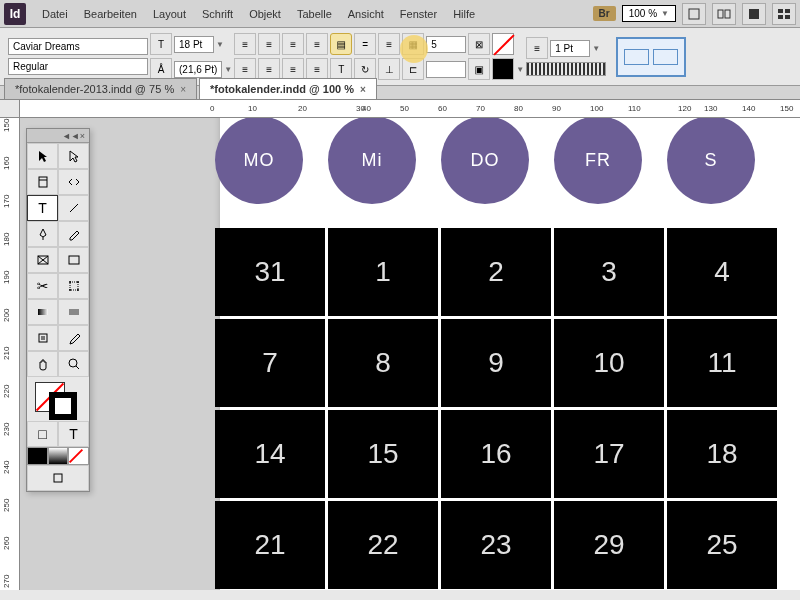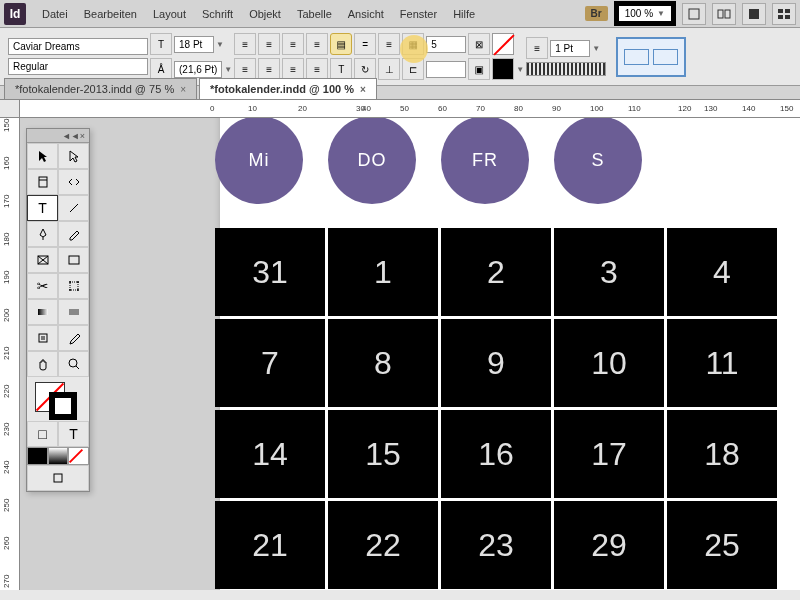--- a/index.html
+++ b/index.html
@@ -2,21 +2,21 @@
 <html><head>
 <meta charset="utf-8">
 <style>
 * { box-sizing: border-box; margin: 0; padding: 0; font-family: Arial, sans-serif; }
 body { background: #e8e8e8; width: 800px; height: 600px; overflow: hidden; position: relative; }
 .menubar { background: #d4d4d4; height: 28px; display: flex; align-items: center; padding: 0 4px; border-bottom: 1px solid #999; font-size: 11px; }
 .app-icon { background: #3a2840; color: #fff; width: 22px; height: 22px; display: flex; align-items: center; justify-content: center; font-weight: bold; font-size: 12px; margin-right: 8px; border-radius: 2px; }
 .menu-item { padding: 0 8px; cursor: pointer; color: #333; }
 .menubar-right { margin-left: auto; display: flex; align-items: center; gap: 6px; }
 .br-badge { background: #b89858; color: #333; padding: 2px 6px; font-size: 10px; font-weight: bold; border-radius: 2px; }
-.zoom-box { background: #fff; border: 5px solid #000000; padding: 2px 6px; font-size: 10px; display: flex; align-items: center; gap: 4px; }
+.zoom-box { background: #fff; border: 1px solid #000000; padding: 2px 6px; font-size: 10px; display: flex; align-items: center; gap: 4px; }
 .dropdown-arrow { font-size: 8px; color: #666; }
 .icon-btn { width: 24px; height: 22px; background: #e0e0e0; border: 1px solid #aaa; display: flex; align-items: center; justify-content: center; font-size: 11px; cursor: pointer; }
 .control-panel { background: #e8e8e8; height: 58px; border-bottom: 1px solid #999; display: flex; padding: 4px 8px; gap: 2px; font-size: 10px; }
 .cp-section { display: flex; flex-direction: column; gap: 3px; justify-content: center; }
 .cp-field { background: #fff; border: 1px solid #999; padding: 2px 4px; font-size: 10px; min-width: 40px; display: flex; align-items: center; }
 .cp-wide { width: 140px; }
 .cp-row { display: flex; gap: 2px; align-items: center; }
 .cp-icon { width: 22px; height: 22px; background: #e8e8e8; border: 1px solid #bbb; display: flex; align-items: center; justify-content: center; font-size: 10px; cursor: pointer; }
 .cp-icon.active { background: #f5e6a8; border: 1px solid #c9a93f; border-radius: 3px; }
 .diag-swatch { width: 22px; height: 22px; background: #fff; border: 1px solid #999; position: relative; }
@@ -31,21 +31,21 @@
 .ruler-h-mark { position: absolute; top: 4px; font-size: 8px; color: #333; }
 .ruler-v { position: absolute; top: 18px; left: 0; width: 20px; bottom: 0; background: #fff; border-right: 1px solid #888; font-size: 8px; }
 .ruler-v-mark { position: absolute; left: 2px; font-size: 8px; color: #333; transform: rotate(-90deg); transform-origin: left top; white-space: nowrap; }
 .ruler-corner { position: absolute; top: 0; left: 0; width: 20px; height: 18px; background: #e8e8e8; border-right: 1px solid #888; border-bottom: 1px solid #888; }
 .canvas { position: absolute; left: 20px; top: 18px; right: 0; bottom: 0; background: #d0d0d0; overflow: hidden; }
 .page { position: absolute; left: 200px; top: -10px; width: 700px; height: 520px; background: #fff; box-shadow: 2px 2px 8px rgba(0,0,0,0.3); }
 .day-circles { position: absolute; top: 8px; left: -5px; right: 0; display: flex; gap: 25px; }
 .day-circle { width: 88px; height: 88px; background: #6b5d95; border-radius: 50%; display: flex; align-items: center; justify-content: center; color: #fff; font-size: 18px; font-weight: 300; letter-spacing: 1px; flex-shrink: 0; }
 .calendar-grid { position: absolute; top: 120px; left: -5px; right: -5px; }
 .cal-row { display: flex; gap: 3px; margin-bottom: 3px; }
-.cal-cell { width: 110px; height: 88px; background: #000; display: flex; align-items: center; justify-content: center; color: #e0e0e0; font-size: 32px; font-weight: 100; font-family: 'Helvetica Neue', Arial, sans-serif; flex-shrink: 0; }
+.cal-cell { width: 110px; height: 88px; background: #000; display: flex; align-items: center; justify-content: center; color: #e0e0e0; font-size: 28px; font-weight: 100; font-family: 'Helvetica Neue', Arial, sans-serif; flex-shrink: 0; }
 .tools-panel { position: absolute; left: 26px; top: 128px; width: 64px; background: #e8e8e8; border: 1px solid #888; box-shadow: 2px 2px 6px rgba(0,0,0,0.2); z-index: 100; }
 .tools-header { height: 14px; background: #c8c8c8; border-bottom: 1px solid #999; display: flex; justify-content: flex-end; align-items: center; padding: 0 4px; font-size: 9px; color: #555; }
 .tools-grid { display: grid; grid-template-columns: 1fr 1fr; }
 .tool { height: 26px; border: 1px solid #ccc; display: flex; align-items: center; justify-content: center; font-size: 14px; cursor: pointer; background: #e8e8e8; position: relative; }
 .tool.span2 { grid-column: span 2; }
 .fill-stroke { grid-column: span 2; height: 44px; position: relative; background: #e8e8e8; }
 .fs-swatch { position: absolute; width: 30px; height: 30px; border: 1px solid #333; }
 .fs-fill { top: 5px; left: 8px; background: #fff; }
 .fs-fill::after { content: ''; position: absolute; width: 38px; height: 2px; background: red; top: 13px; left: -5px; transform: rotate(-45deg); }
 .fs-stroke { top: 15px; left: 22px; background: #fff; border: 6px solid #000; width: 28px; height: 28px; }
@@ -247,20 +247,21 @@
       <span class="ruler-v-mark" style="top: 280px;">220</span>
       <span class="ruler-v-mark" style="top: 318px;">230</span>
       <span class="ruler-v-mark" style="top: 356px;">240</span>
       <span class="ruler-v-mark" style="top: 394px;">250</span>
       <span class="ruler-v-mark" style="top: 432px;">260</span>
       <span class="ruler-v-mark" style="top: 470px;">270</span>
     </div>
   <div class="canvas">
     <div class="page">
       <div class="day-circles" id="day-circles">
+          <div class="day-circle">MO</div>
           <div class="day-circle">Mi</div>
           <div class="day-circle">DO</div>
           <div class="day-circle">FR</div>
           <div class="day-circle">S</div>
         </div>
       <div class="calendar-grid" id="calendar-grid">
           <div class="cal-row">
             <div class="cal-cell">31</div>
             <div class="cal-cell">1</div>
             <div class="cal-cell">2</div>

